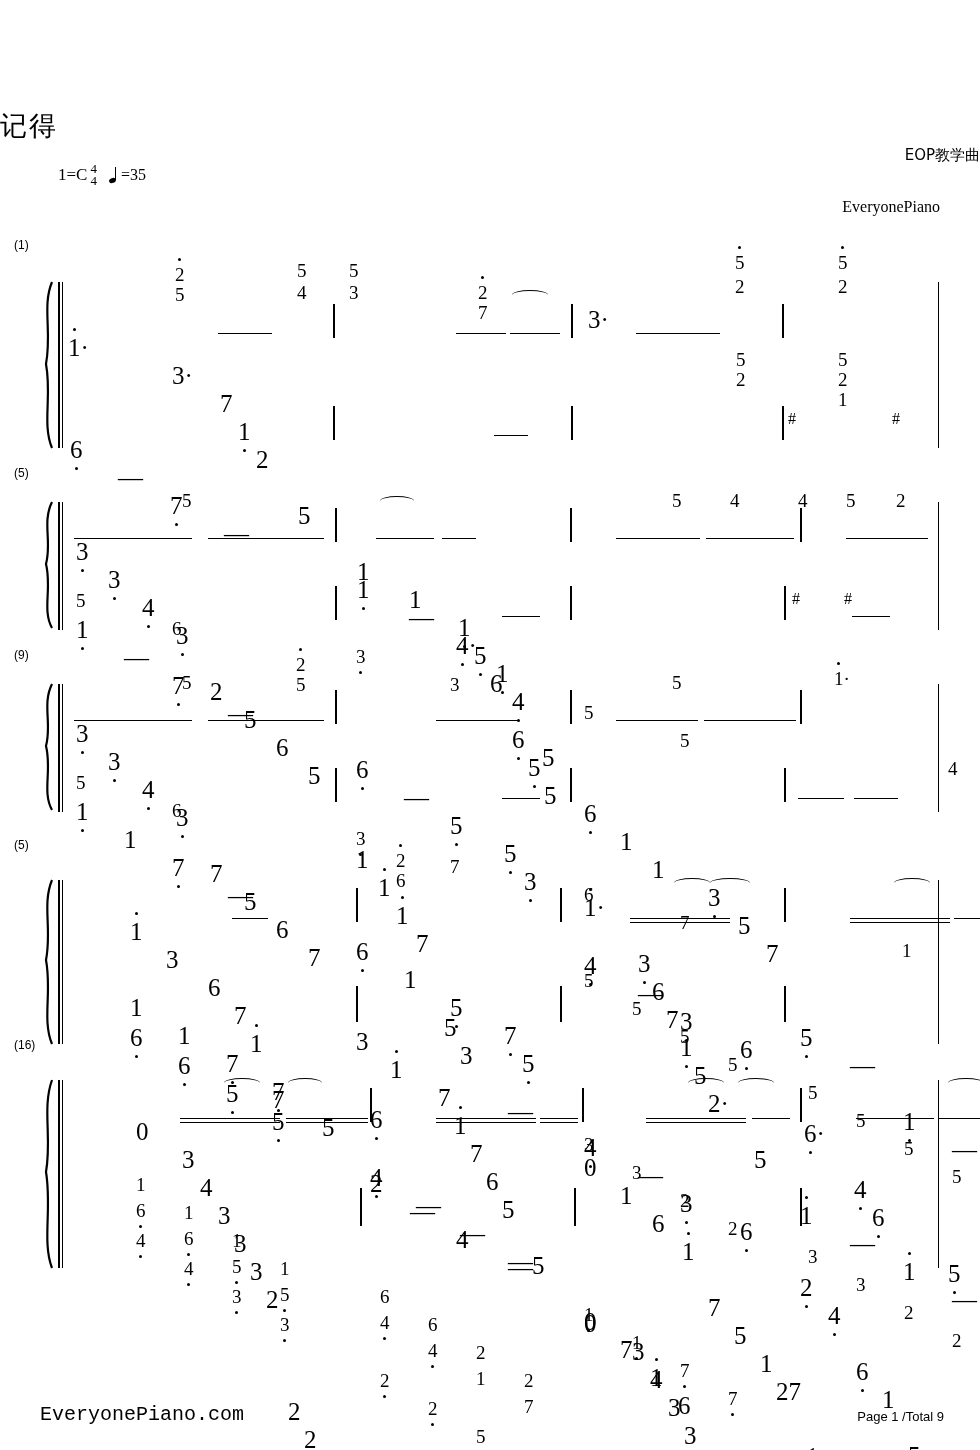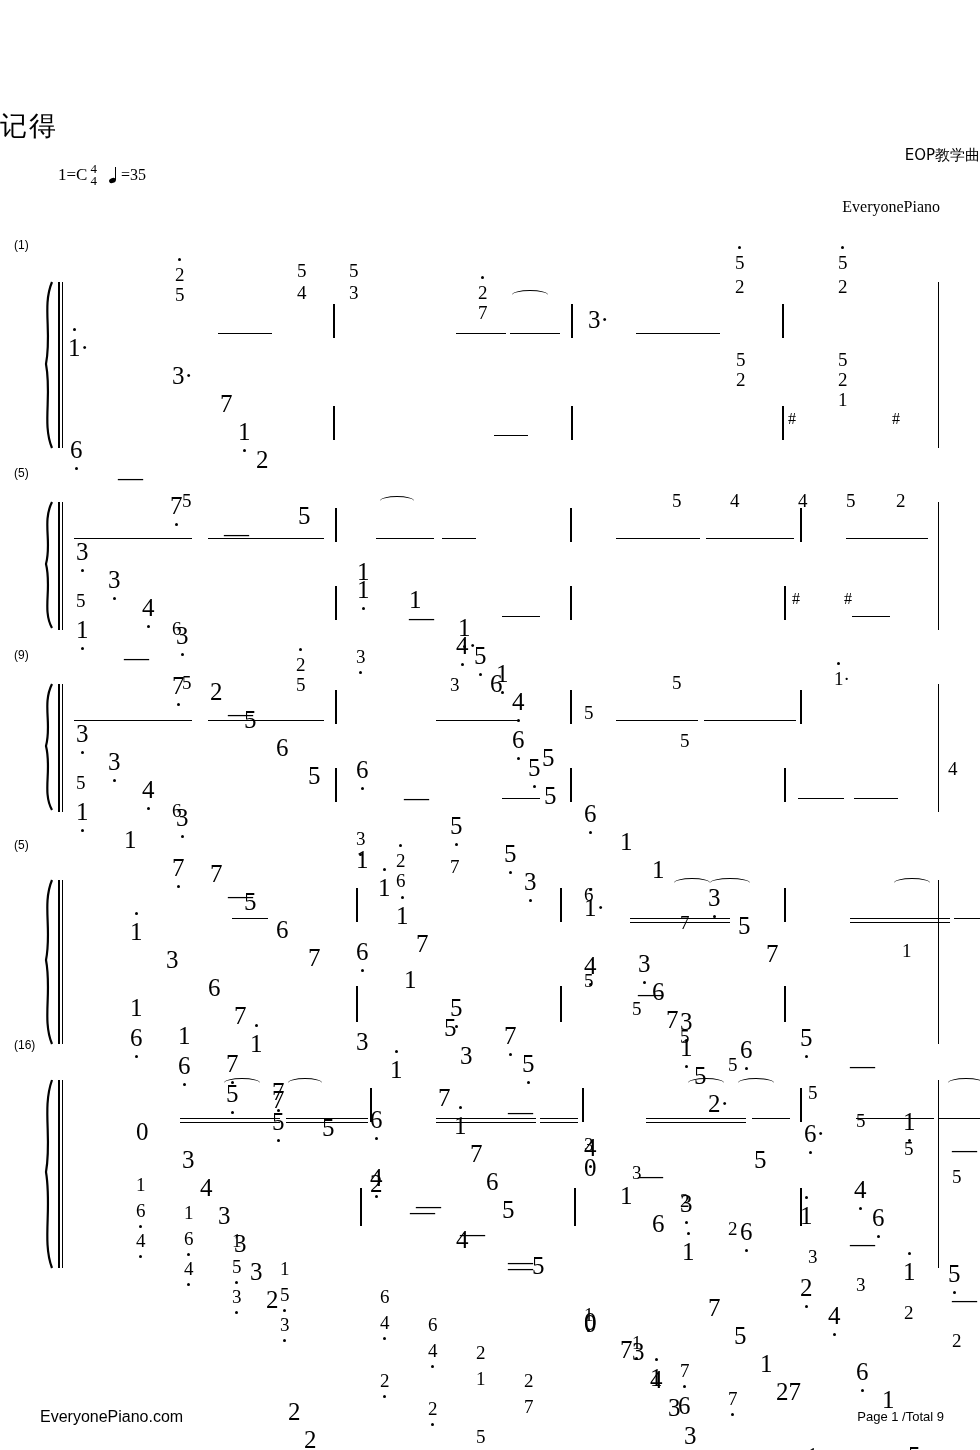--- a/index.html
+++ b/index.html
@@ -94,22 +94,22 @@
     right: 40px;
     top: 198px;
     font-size: 16px;
     font-family: "Liberation Serif", serif;
   }
   
   .footer-left {
     position: absolute;
     left: 40px;
     bottom: 24px;
-    font-size: 16px;
-    font-family: Liberation Sans, sans-serif;
+    font-size: 20px;
+    font-family: Liberation Mono, monospace;
   }
   .footer-right {
     position: absolute;
     right: 36px;
     bottom: 26px;
     font-size: 13px;
     font-family: "Liberation Sans", sans-serif;
   }
   
   .system {

